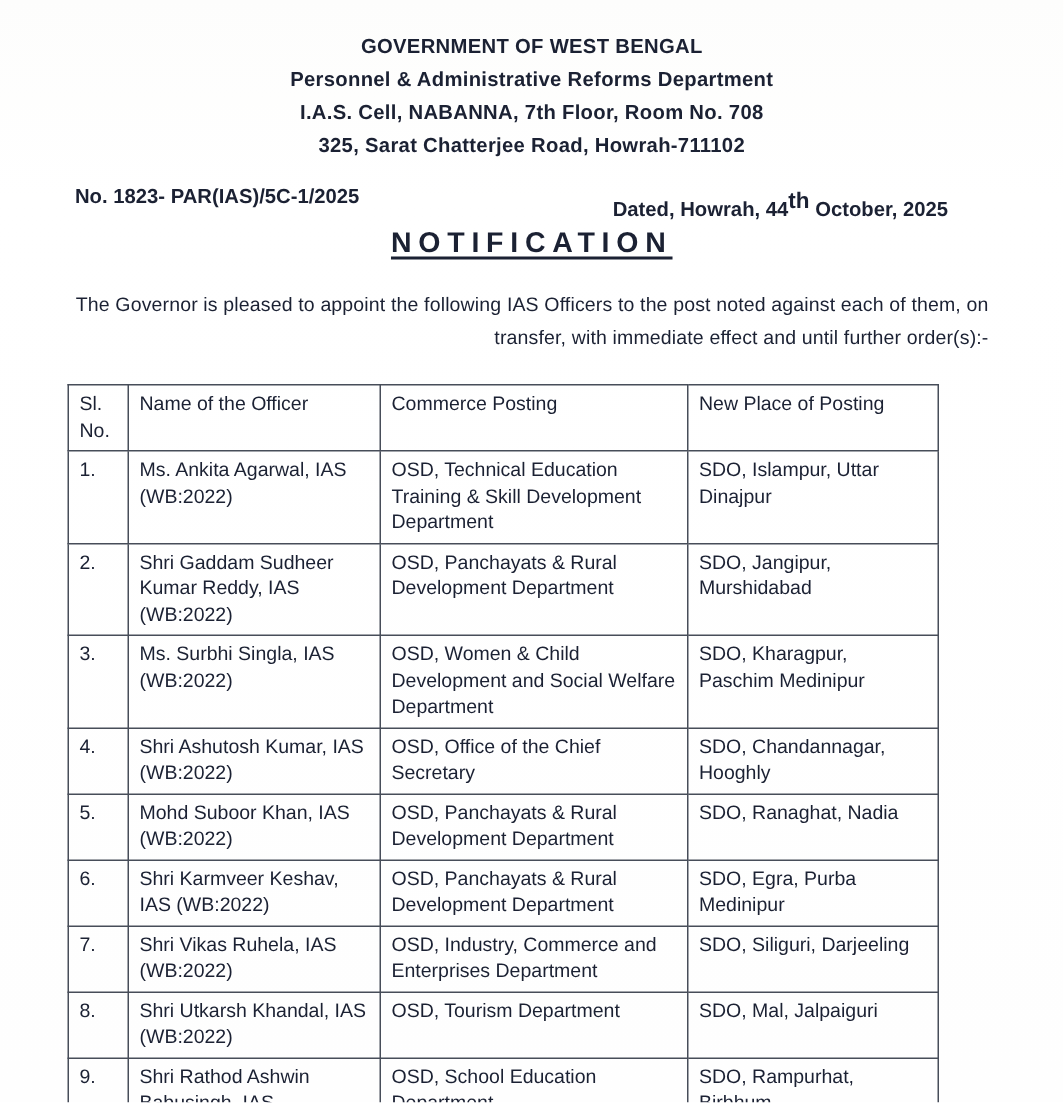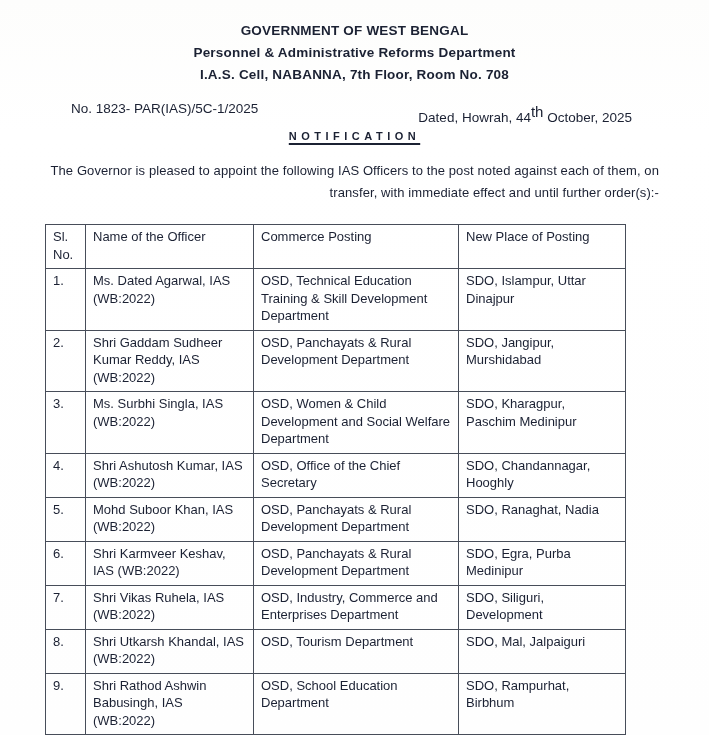--- a/index.html
+++ b/index.html
@@ -25,36 +25,36 @@
     font-size: 13.5px;
     font-weight: bold;
     line-height: 22px;
     letter-spacing: 0.2px;
   }
   .ref-row {
     display: flex;
     justify-content: space-between;
     align-items: flex-start;
     margin-top: 15px;
-    padding: 0 77px 0 71px;
+    padding: 0 77px 0 50px;
     font-size: 13.5px;
-    font-weight: normal;
+    font-weight: bold;
   }
   .date-line {
     margin-top: 9px;
     white-space: nowrap;
   }
   .date-line sup {
     font-size: 15px;
     line-height: 0;
   }
   .notification {
     margin-top: 5px;
     text-align: center;
-    font-size: 11px;
+    font-size: 19px;
     font-weight: bold;
     letter-spacing: 4.5px;
     text-decoration: underline;
     text-underline-offset: 3px;
     text-decoration-thickness: 1.5px;
   }
   .body-par {
     margin: 18px 50px 0 50px;
     font-size: 13px;
     font-weight: normal;
@@ -93,20 +93,21 @@
 </style>
 </head>
 <body>
 
 <div class="page">
 
   <div class="letterhead">
     <div class="lh-line">GOVERNMENT OF WEST BENGAL</div>
     <div class="lh-line">Personnel &amp; Administrative Reforms Department</div>
     <div class="lh-line">I.A.S. Cell, NABANNA, 7th Floor, Room No. 708</div>
+    <div class="lh-line">325, Sarat Chatterjee Road, Howrah-711102</div>
   </div>
 
   <div class="ref-row">
     <span class="ref-no">No. 1823- PAR(IAS)/5C-1/2025</span>
     <span class="date-line"><span>Dated, Howrah, 44</span><sup>th</sup><span> October, 2025</span></span>
   </div>
 
   <div class="notification">NOTIFICATION</div>
 
   <p class="body-par">The Governor is pleased to appoint the following IAS Officers to the post noted against each of them, on transfer, with immediate effect and until further order(s):-</p>
@@ -122,21 +123,21 @@
       <tr>
         <th class="col-sl">Sl. No.</th>
         <th>Name of the Officer</th>
         <th>Commerce Posting</th>
         <th>New Place of Posting</th>
       </tr>
     </thead>
     <tbody>
         <tr>
     <td>1.</td>
-    <td>Ms. Dated Agarwal, IAS (WB:2022)</td>
+    <td>Ms. Ankita Agarwal, IAS (WB:2022)</td>
     <td>OSD, Technical Education Training &amp; Skill Development Department</td>
     <td>SDO, Islampur, Uttar Dinajpur</td>
   </tr>
         <tr>
     <td>2.</td>
     <td>Shri Gaddam Sudheer Kumar Reddy, IAS (WB:2022)</td>
     <td>OSD, Panchayats &amp; Rural Development Department</td>
     <td>SDO, Jangipur, Murshidabad</td>
   </tr>
         <tr>
@@ -160,21 +161,21 @@
         <tr>
     <td>6.</td>
     <td>Shri Karmveer Keshav, IAS (WB:2022)</td>
     <td>OSD, Panchayats &amp; Rural Development Department</td>
     <td>SDO, Egra, Purba Medinipur</td>
   </tr>
         <tr>
     <td>7.</td>
     <td>Shri Vikas Ruhela, IAS (WB:2022)</td>
     <td>OSD, Industry, Commerce and Enterprises Department</td>
-    <td>SDO, Siliguri, Development</td>
+    <td>SDO, Siliguri, Darjeeling</td>
   </tr>
         <tr>
     <td>8.</td>
     <td>Shri Utkarsh Khandal, IAS (WB:2022)</td>
     <td>OSD, Tourism Department</td>
     <td>SDO, Mal, Jalpaiguri</td>
   </tr>
         <tr>
     <td>9.</td>
     <td>Shri Rathod Ashwin Babusingh, IAS (WB:2022)</td>

